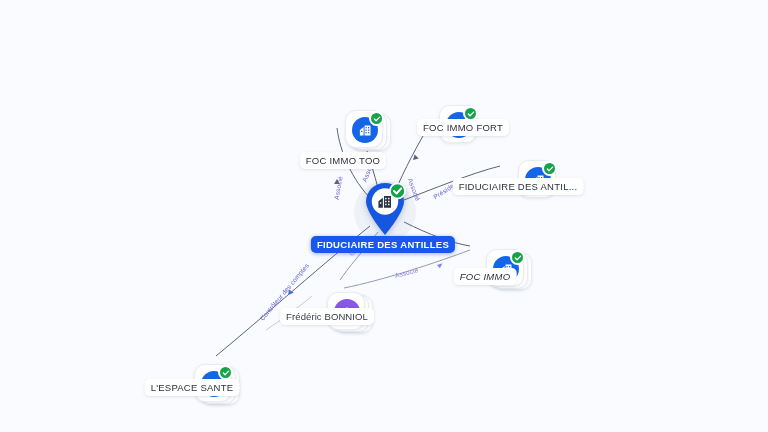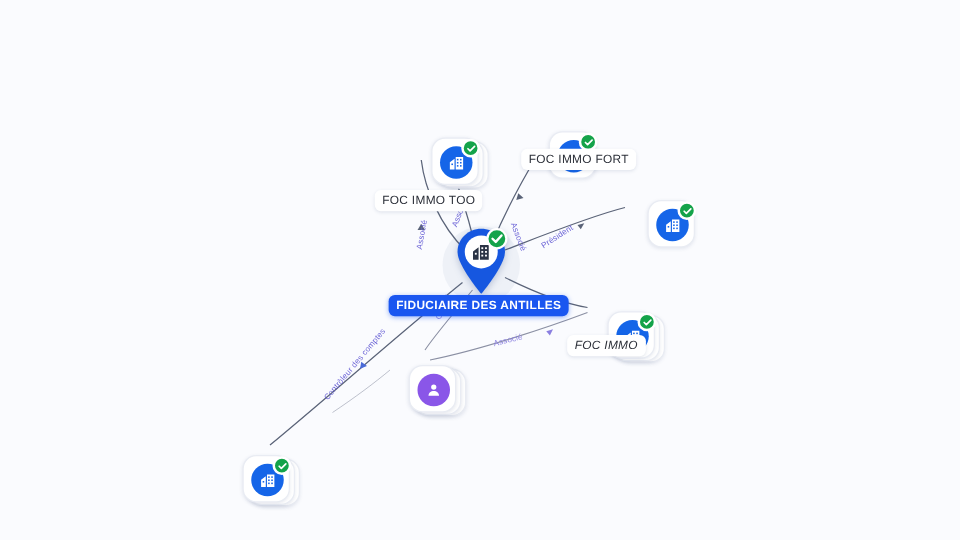--- a/index.html
+++ b/index.html
@@ -263,20 +263,21 @@
           </svg>
         </div>
         <div class="badge">
           <svg width="8" height="8" viewBox="0 0 12 12">
             <path d="M2 6 L4.6 8.6 L10 3.2" stroke="#ffffff" stroke-width="2" fill="none" stroke-linecap="round" stroke-linejoin="round"></path>
           </svg>
         </div>
       </div>
     </div>
   </div>
+  <div class="label" style="left:518px; top:178px;">FIDUCIAIRE DES ANTIL...</div>
 
   <div class="node" style="left:486px; top:249px;">
     <div class="node-stack">
       <div class="card c3"></div>
       <div class="card c2"></div>
       <div class="card c1">
         <div class="disc company">
           <svg width="15" height="15" viewBox="0 0 24 24">
             <path d="M3 20 L3 11 L9 6.5 L9 20 Z M10.5 20 L10.5 4 L20 4 L20 20 Z" fill="#ffffff"></path>
             <rect x="12" y="6.5" width="2" height="2" fill="#1565e8"></rect>
@@ -305,20 +306,21 @@
       <div class="card c1">
         <div class="disc person">
           <svg width="14" height="14" viewBox="0 0 24 24">
             <circle cx="12" cy="8" r="3.6" fill="#ffffff"></circle>
             <path d="M4.8 20 C4.8 15.6 8 13.4 12 13.4 C16 13.4 19.2 15.6 19.2 20 Z" fill="#ffffff"></path>
           </svg>
         </div>
       </div>
     </div>
   </div>
+  <div class="label person-label" style="left:327px; top:308px;">Frédéric BONNIOL</div>
 
   <div class="node" style="left:194px; top:364px;">
     <div class="node-stack">
       <div class="card c3"></div>
       <div class="card c2"></div>
       <div class="card c1">
         <div class="disc company">
           <svg width="15" height="15" viewBox="0 0 24 24">
             <path d="M3 20 L3 11 L9 6.5 L9 20 Z M10.5 20 L10.5 4 L20 4 L20 20 Z" fill="#ffffff"></path>
             <rect x="12" y="6.5" width="2" height="2" fill="#1565e8"></rect>
@@ -331,20 +333,21 @@
           </svg>
         </div>
         <div class="badge">
           <svg width="8" height="8" viewBox="0 0 12 12">
             <path d="M2 6 L4.6 8.6 L10 3.2" stroke="#ffffff" stroke-width="2" fill="none" stroke-linecap="round" stroke-linejoin="round"></path>
           </svg>
         </div>
       </div>
     </div>
   </div>
+  <div class="label" style="left:192px; top:379px;">L'ESPACE SANTE</div>
 
   <div class="node" style="left:385px; top:212px;">
     <div class="focus-halo"></div>
     <svg class="pin" viewBox="0 0 44 54">
       <path d="M22 53 C22 53 41 30.5 41 19.5 C41 9 32.4 1 22 1 C11.6 1 3 9 3 19.5 C3 30.5 22 53 22 53 Z" fill="#1657e0"></path>
       <circle cx="22" cy="19.5" r="13.2" fill="#ffffff"></circle>
       <g transform="translate(13.2,11) scale(0.74)">
         <path d="M3 20 L3 11 L9 6.5 L9 20 Z M10.5 20 L10.5 4 L20 4 L20 20 Z" fill="#2b3445"></path>
         <rect x="12" y="6.5" width="2" height="2" fill="#ffffff"></rect>
         <rect x="16" y="6.5" width="2" height="2" fill="#ffffff"></rect>

